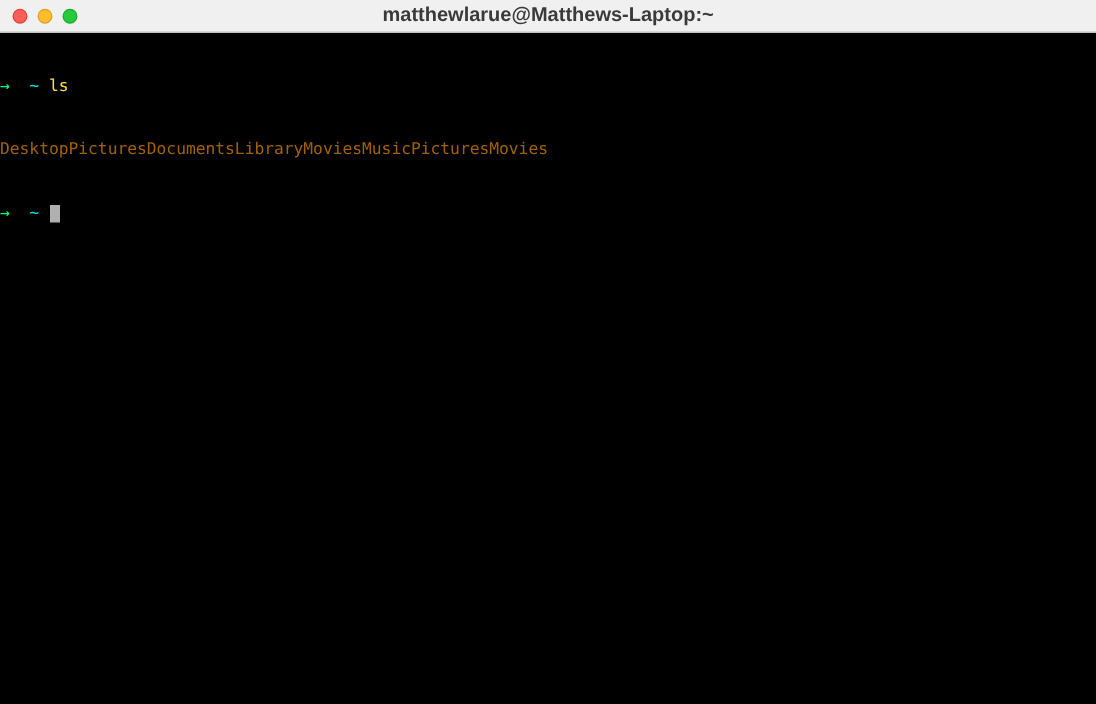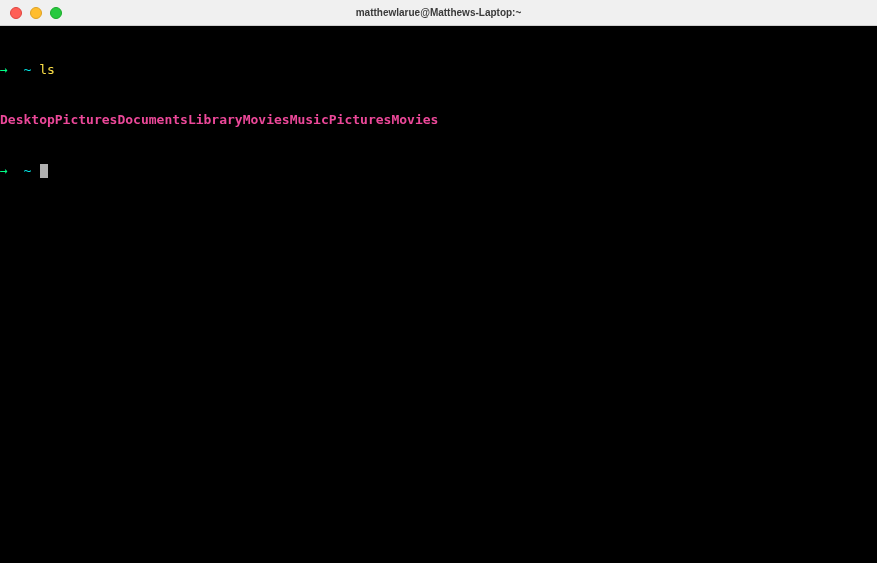--- a/index.html
+++ b/index.html
@@ -50,21 +50,21 @@
       border: 0.5px solid #dea123;
     }
     .traffic-light.green {
       background: #27c93f;
       border: 0.5px solid #1aab29;
     }
     .title {
       flex: 1;
       text-align: center;
       font-family: -apple-system, BlinkMacSystemFont, "Segoe UI", sans-serif;
-      font-size: 10px;
+      font-size: 16px;
       font-weight: 600;
       color: #3a3a3a;
     }
     .terminal {
       flex: 1;
       background: #000000;
       color: #ffffff;
       padding: 2px 0;
       line-height: 1.3;
       overflow: hidden;
@@ -87,22 +87,22 @@
       width: 8px;
       height: 14px;
       background: #b0b0b0;
       vertical-align: text-bottom;
       margin-left: 1px;
     }
     .ls-output {
       display: flex;
     }
     .ls-col {
-      color: #ec4899;
-      font-weight: bold;
+      color: #a16207;
+      font-weight: normal;
     }
   </style>
 </head>
 <body>
 
 <div class="window">
   <div class="titlebar">
     <div class="traffic-lights">
       <div class="traffic-light red"></div>
       <div class="traffic-light yellow"></div>

